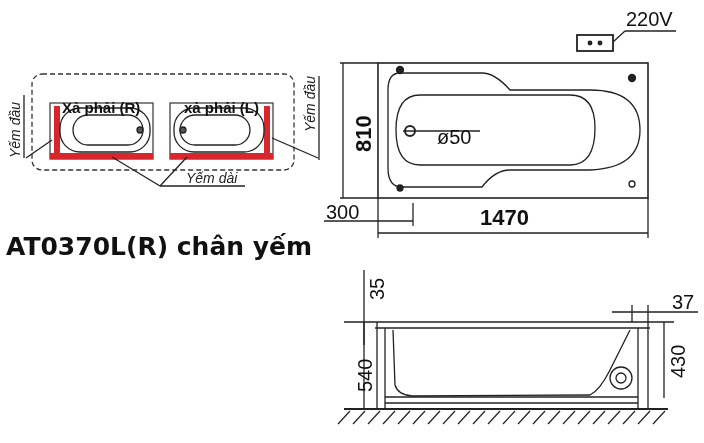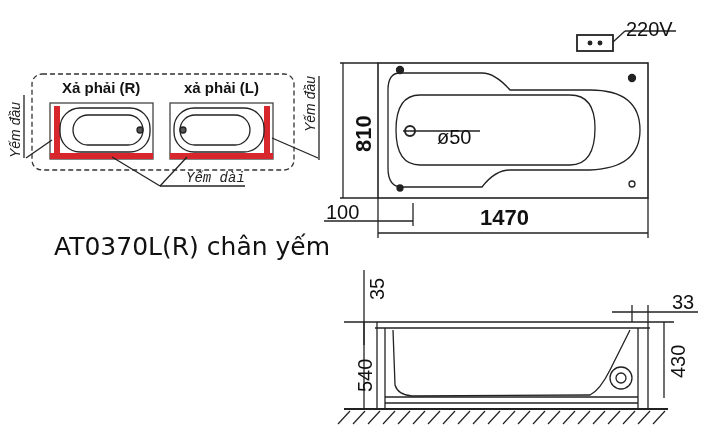--- a/index.html
+++ b/index.html
@@ -1,23 +1,23 @@
 <!DOCTYPE html>
 <html><head>
 <meta charset="utf-8">
 <style>
   html,body{margin:0;padding:0;background:#fff;}
   body{width:704px;height:443px;position:relative;overflow:hidden;font-family:"Liberation Sans",sans-serif;}
   svg{position:absolute;left:0;top:0;}
   .lbl{position:absolute;color:#111;white-space:nowrap;line-height:1;}
-  .title{font-family:"DejaVu Sans",sans-serif;font-weight:normal;font-size:25px;left:6px;top:234px;margin-left:48px;}
+  .title{font-family:"DejaVu Sans",sans-serif;font-weight:bold;font-size:25px;left:6px;top:234px;}
   .dimb{font-weight:bold;font-size:22px;}
   .dim{font-size:20px;}
   .it{font-style:italic;font-size:14px;color:#222;}
-  .bold14{font-weight:bold;font-size:15px;}
+  .bold14{font-weight:bold;font-size:15px;margin-top:20px;}
   .rot{transform-origin:left top;transform:rotate(-90deg);}
 </style>
 </head>
 <body>
 
 <svg width="704" height="443" viewBox="0 0 704 443" fill="none" stroke="#222" stroke-width="1.3">
 
   <g>
     <rect x="32" y="74" width="262" height="96" rx="10" stroke-dasharray="5,3" stroke="#333"></rect>
 
@@ -114,26 +114,26 @@
       <line x1="638" y1="424" x2="650" y2="411"></line>
         <line x1="653" y1="424" x2="665" y2="411"></line>
     </g>
   </g>
 </svg>
 
 <div class="lbl bold14" style="left:62px;top:80px;">Xả phải (R)</div>
 <div class="lbl bold14" style="left:184px;top:80px;">xả phải (L)</div>
 <div class="lbl it rot" style="left:8px;top:158px;">Yếm đầu</div>
 <div class="lbl it rot" style="left:303px;top:132px;">Yếm đầu</div>
-<div class="lbl it" style="left:186px;top:171px;font-family:Liberation Mono, monospace;">Yếm dài</div>
+<div class="lbl it" style="left:186px;top:171px;">Yếm dài</div>
 
 <div class="lbl title">AT0370L(R) chân yếm</div>
 
-<div class="lbl dim" style="left:626px;top:19px;">220V</div>
+<div class="lbl dim" style="left:626px;top:9px;">220V</div>
 <div class="lbl dim" style="left:437px;top:127px;">ø50</div>
 <div class="lbl dimb rot" style="left:353px;top:152px;">810</div>
 <div class="lbl dimb" style="left:480px;top:207px;">1470</div>
-<div class="lbl dim" style="left:326px;top:202px;">100</div>
+<div class="lbl dim" style="left:326px;top:202px;">300</div>
 
 <div class="lbl dim rot" style="left:367px;top:300px;">35</div>
 <div class="lbl dim rot" style="left:355px;top:392px;">540</div>
 <div class="lbl dim rot" style="left:668px;top:378px;">430</div>
-<div class="lbl dim" style="left:672px;top:292px;">33</div>
+<div class="lbl dim" style="left:672px;top:292px;">37</div>
 
 </body></html>

